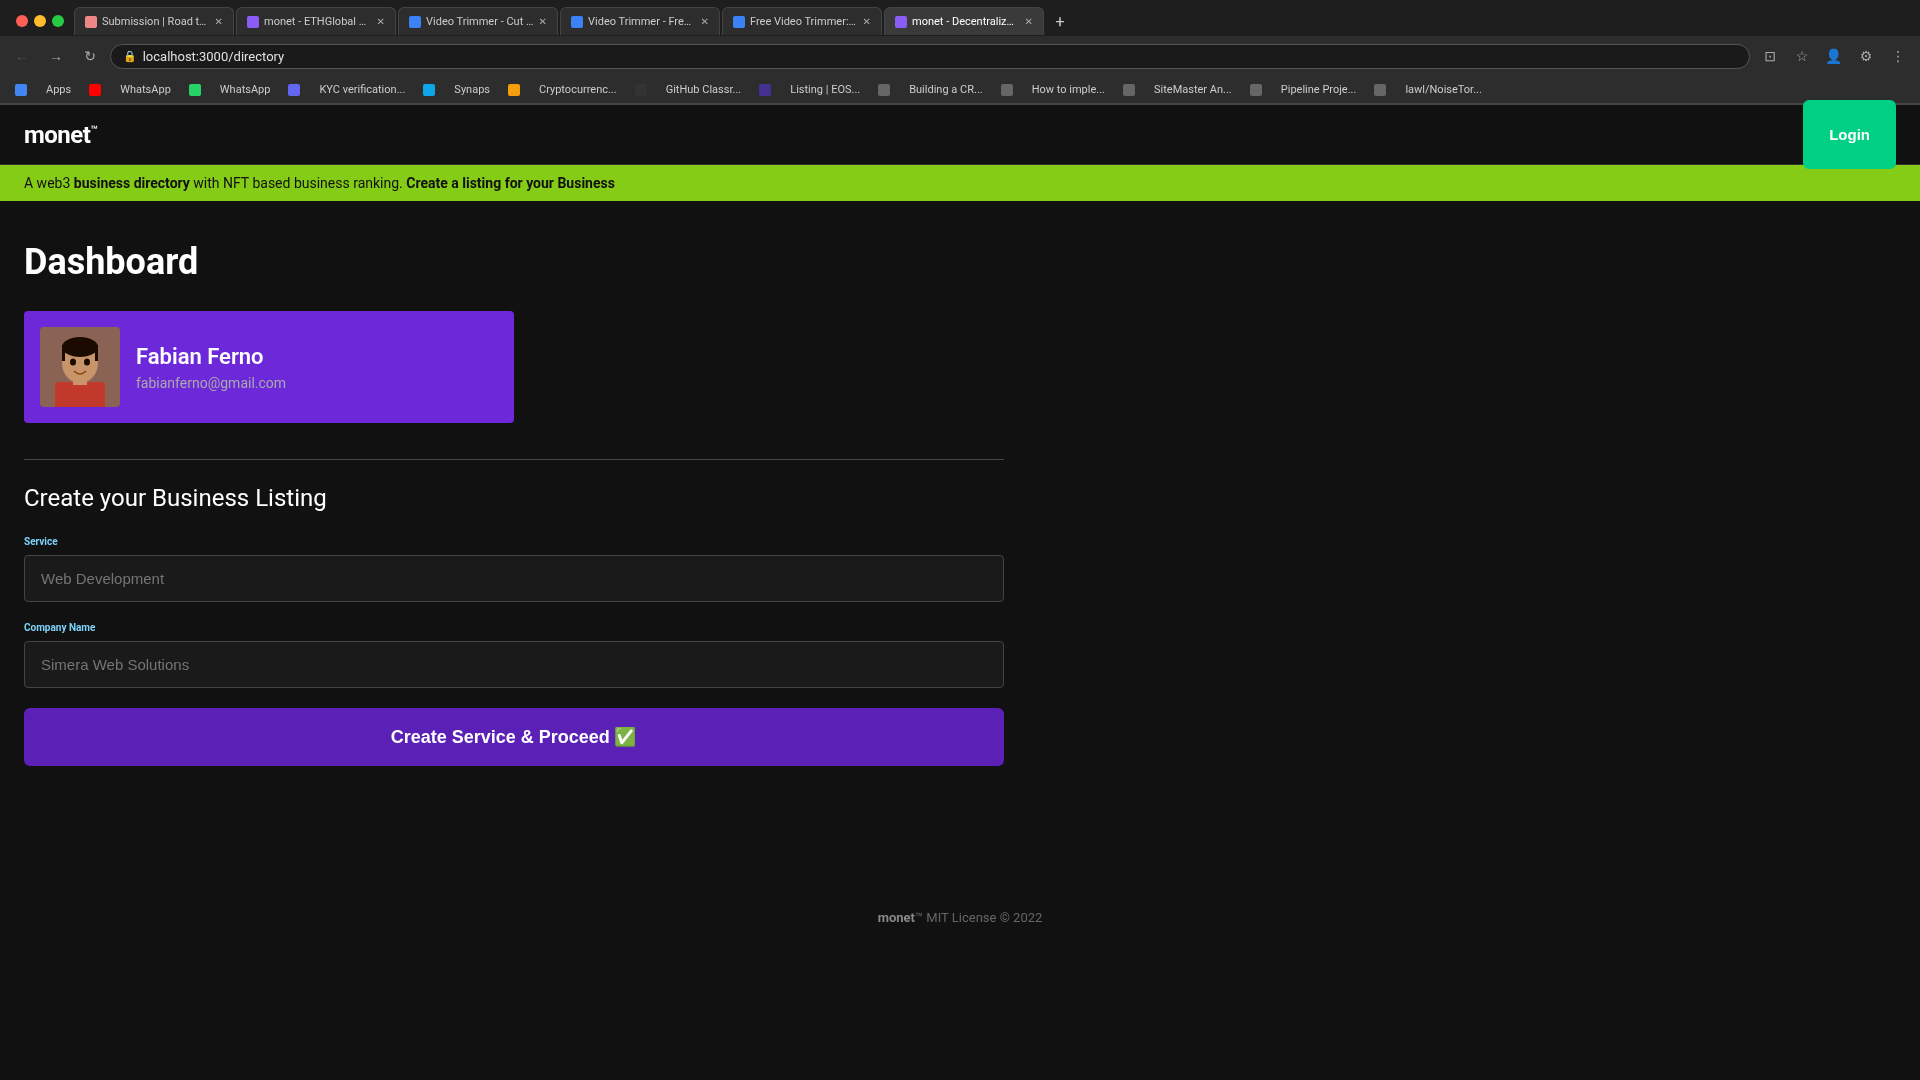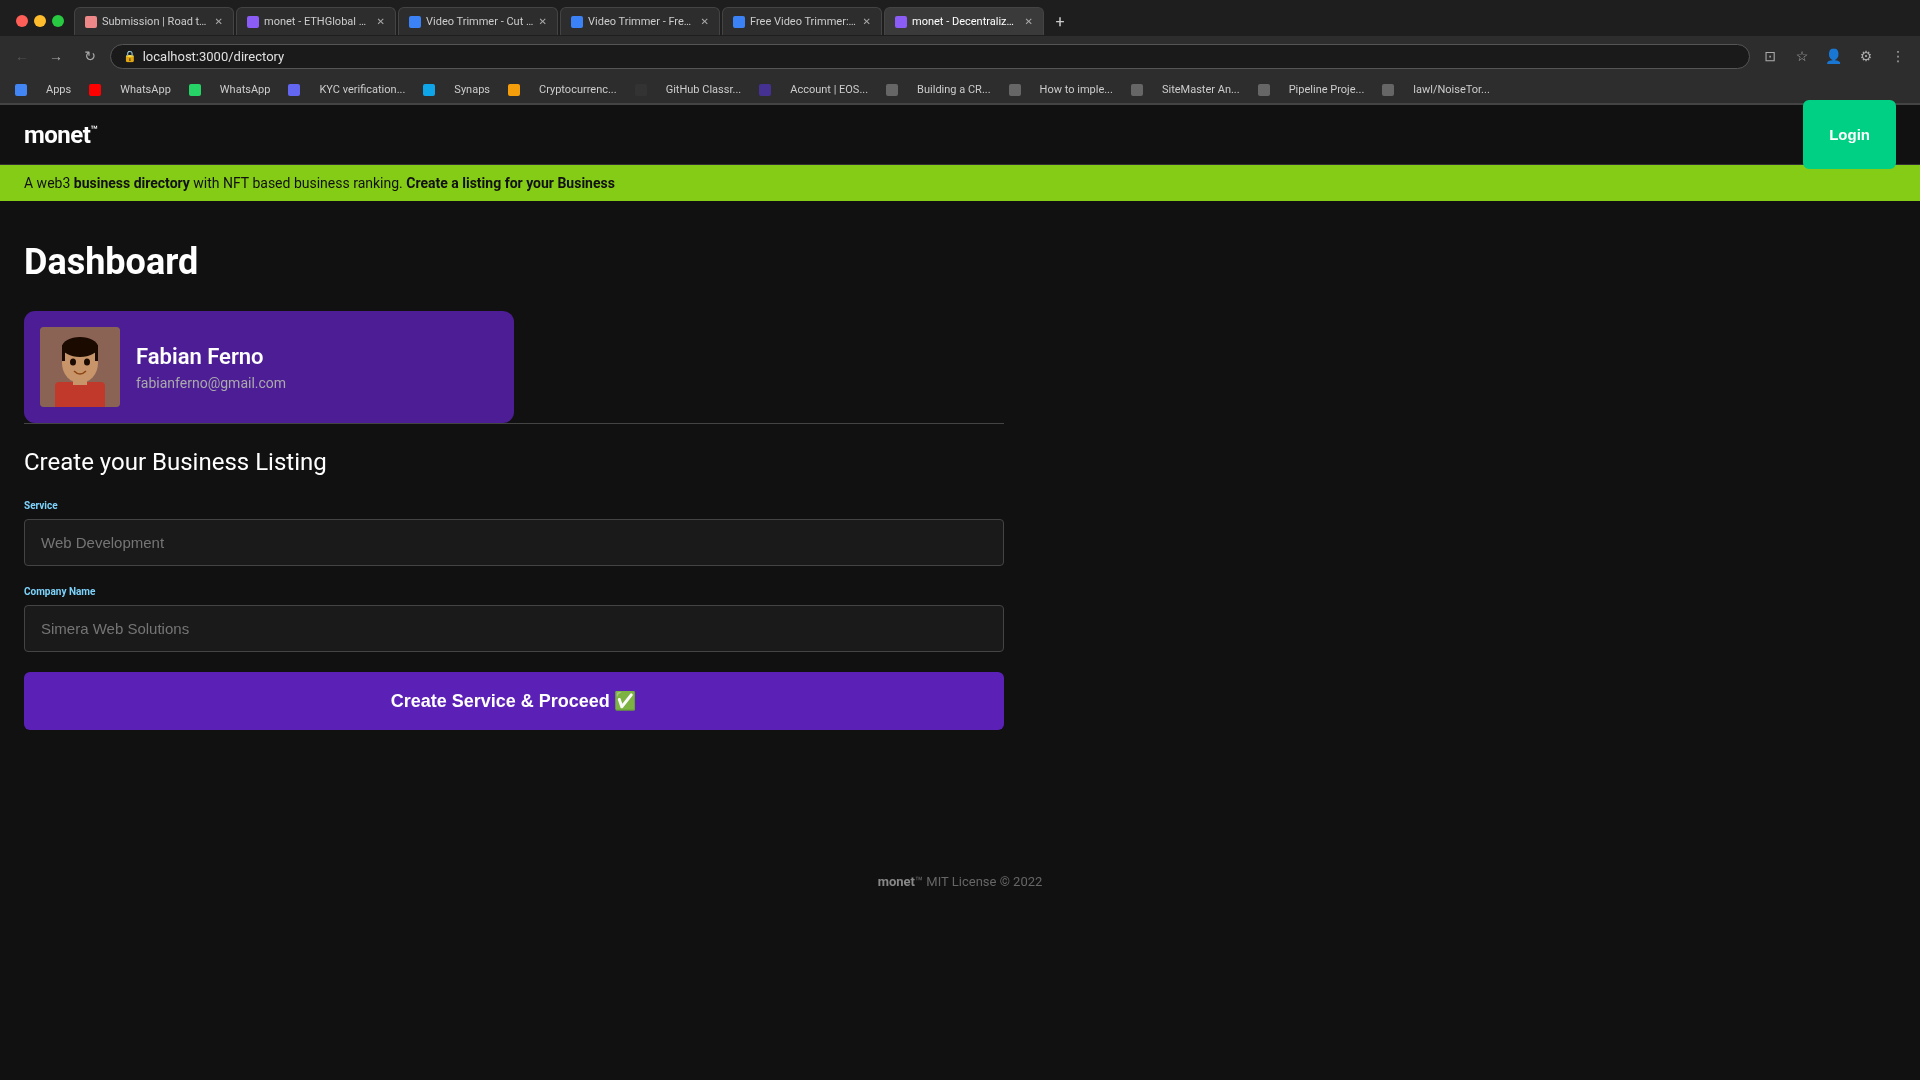--- a/index.html
+++ b/index.html
@@ -220,24 +220,25 @@
     .page-title {
       font-size: 36px;
       font-weight: 700;
       color: #fff;
       margin-bottom: 28px;
     }
 
     .user-card {
       display: flex;
       align-items: center;
-      background: #4c1d95;
-      border-radius: 11px;
+      background: #6d28d9;
+      border-radius: 4px;
       padding: 16px;
       width: 490px;
+      margin-bottom: 36px;
       gap: 16px;
     }
 
     .user-avatar {
       width: 80px;
       height: 80px;
       border-radius: 4px;
       background: #555;
       overflow: hidden;
       flex-shrink: 0;
@@ -427,21 +428,21 @@
     <div class="bookmark-item">
       <span class="bookmark-favicon" style="background:#f59e0b;"></span>
       <span>Cryptocurrenc...</span>
     </div>
     <div class="bookmark-item">
       <span class="bookmark-favicon" style="background:#333;"></span>
       <span>GitHub Classr...</span>
     </div>
     <div class="bookmark-item">
       <span class="bookmark-favicon" style="background:#443191;"></span>
-      <span>Account | EOS...</span>
+      <span>Listing | EOS...</span>
     </div>
     <div class="bookmark-item">
       <span class="bookmark-favicon" style="background:#666;"></span>
       <span>Building a CR...</span>
     </div>
     <div class="bookmark-item">
       <span class="bookmark-favicon" style="background:#666;"></span>
       <span>How to imple...</span>
     </div>
     <div class="bookmark-item">

